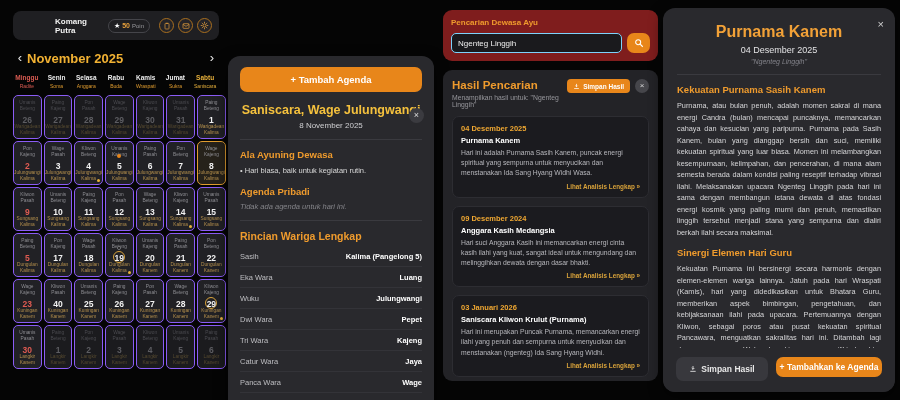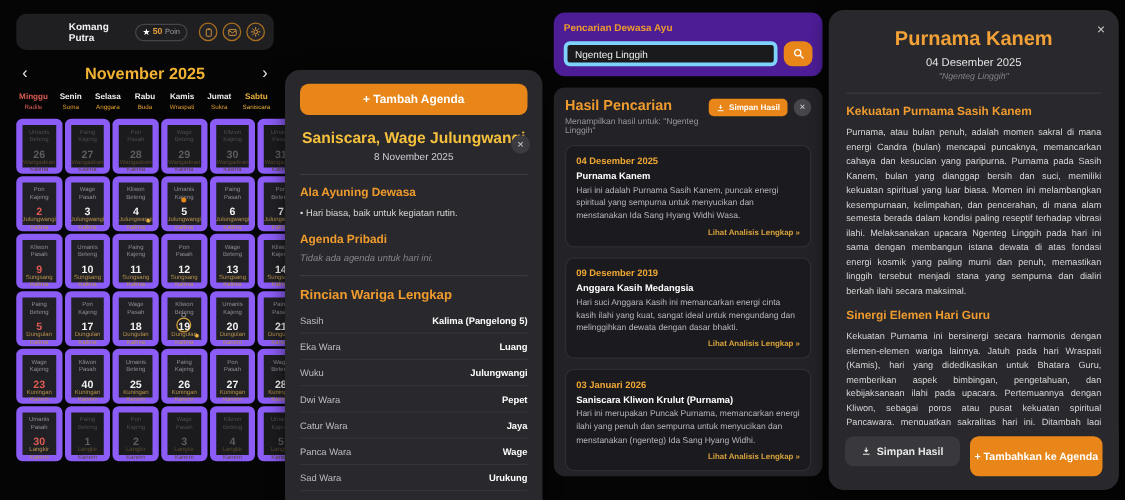--- a/index.html
+++ b/index.html
@@ -13,31 +13,31 @@
   .user-name { font-size:8px; font-weight:bold; color:#f2f2f2; flex:1;padding-left:35px; }
   .points-pill { display:flex; align-items:center; gap:2px; border:1px solid #45454a; border-radius:9px; padding:2px 5px; margin-right:5px; }
   .points-star { color:#fff; font-size:7px; }
   .points-num { color:#e8a13c; font-size:7px; font-weight:bold; }
   .points-lbl { color:#9a9a9e; font-size:6px; }
   .circ-btn { width:15px; height:15px; border-radius:50%; background:#242428; border:1px solid #a96f1f; display:flex; align-items:center; justify-content:center; margin-left:4px; cursor:pointer; }
   .circ-btn svg { stroke:#e8a13c; fill:none; stroke-width:2; }
 
   .cal-head { margin-top:9px; height:18px; display:flex; align-items:center; }
   .chev { color:#e8e8e8; font-size:13px; width:14px; text-align:center; cursor:pointer; line-height:14px; }
-  .cal-title { flex:1; text-align:center; color:#f2b233; font-weight:bold; font-size:13px; }
+  .cal-title { flex:1; color:#f2b233; font-weight:bold; font-size:13px; }
 
   .wd-grid { display:grid; grid-template-columns:repeat(7,1fr); gap:2px; margin-top:7px; }
   .wd { text-align:center; }
   .wd-day { display:block; font-size:6.5px; font-weight:bold; color:#ededed; }
   .wd-sub { display:block; font-size:5px; color:#e09c2f; margin-top:2px; }
   .wd.sunday .wd-day, .wd.sunday .wd-sub { color:#d95b52; }
   .wd.saturday .wd-day, .wd.saturday .wd-sub { color:#e8b13c; }
 
   .cal-grid { display:grid; grid-template-columns:repeat(7,1fr); gap:2px; margin-top:6px; }
-  .cell { position:relative; background:#212125; border:5px solid #8b5cf6; border-radius:5px; height:44px; text-align:center; padding-top:4px; cursor:pointer; }
+  .cell { position:relative; background:#212125; border:1px solid #8b5cf6; border-radius:5px; height:44px; text-align:center; padding-top:4px; cursor:pointer; }
   .c-p,.c-t { display:block; font-size:4.8px; color:#8d8d92; line-height:5.6px; }
   .c-numwrap { height:12px; line-height:12px; margin-top:1px; }
   .c-num { font-size:8.5px; font-weight:bold; color:#f2f2f2; }
   .c-w,.c-s { display:block; font-size:4.8px; color:#b5904c; line-height:5.6px; }
   .cell.sunday .c-num { color:#e05b52; }
   .cell.muted { background:#1b1b1e; }
   .cell.muted .c-p,.cell.muted .c-t { color:#4b4b50; }
   .cell.muted .c-w,.cell.muted .c-s { color:#55492f; }
   .cell.muted .c-num { color:#5d5d62; }
   .cell.selected { border-color:#e09c2f; background:#26221a; }
@@ -59,24 +59,24 @@
   .sec-h { color:#ef9b2d; font-weight:bold; font-size:9.5px; }
   .bullet-line { margin-top:6px; font-size:7.5px; color:#d8d8d8; }
   .empty-note { margin-top:5px; font-size:7.5px; font-style:italic; color:#85858a; }
   .wariga-h { color:#ef9b2d; font-weight:bold; font-size:10.5px; margin-top:2px; }
   .w-row { display:flex; justify-content:space-between; align-items:center; padding:5.5px 0; border-bottom:1px solid #333338; }
   .w-label { font-size:7.5px; color:#bebec2; }
   .w-value { font-size:7.5px; font-weight:bold; color:#fff; }
 
   
   #panel-search { position:absolute; left:443px; top:10px; width:215px; }
-  .search-card { background:#4c1d95; border-radius:9px; padding:8px; }
+  .search-card { background:#7f1d1d; border-radius:9px; padding:8px; }
   .search-label { color:#ef9b2d; font-weight:bold; font-size:8px; }
   .search-row { display:flex; gap:5px; margin-top:6px; }
-  .search-input { flex:1; height:20px; background:#1a1a1d; border:3px solid #7dd3fc; border-radius:5px; color:#eee; font-size:8px; padding:0 6px; font-family:inherit; }
+  .search-input { flex:1; height:20px; background:#1a1a1d; border:1px solid #7dd3fc; border-radius:5px; color:#eee; font-size:8px; padding:0 6px; font-family:inherit; }
   .search-btn { width:23px; height:20px; display:flex; align-items:center; justify-content:center; }
   .results-card { margin-top:9px; background:#232327; border-radius:9px; padding:9px; height:311px; overflow:hidden; }
   .results-head { display:flex; align-items:flex-start; }
   .results-title { color:#ef9b2d; font-weight:bold; font-size:11.5px; }
   .results-sub { color:#96969b; font-size:6.8px; margin-top:3px; }
   .save-pill { display:flex; align-items:center; gap:3px; font-size:6.5px; padding:3.5px 6px; border-radius:4px; }
   .mini-close { width:14px; height:14px; border-radius:50%; background:#46464b; color:#d8d8d8; font-size:8px; line-height:14px; text-align:center; margin-left:5px; cursor:pointer; }
   .result-item { background:#1b1b1f; border:1px solid #2d2d32; border-radius:7px; padding:7px 8px; margin-top:8px; }
   .r-date { color:#f0a832; font-weight:bold; font-size:7.5px; }
   .r-title { color:#fff; font-weight:bold; font-size:7.5px; margin-top:3px; }
@@ -86,21 +86,21 @@
   
   #panel-analysis { position:absolute; left:663px; top:8px; width:232px; height:384px; background:#29292d; border-radius:12px; padding:12px 14px; overflow:hidden; box-shadow:0 4px 14px rgba(0,0,0,.6); }
   .an-title { text-align:center; color:#f2a137; font-weight:bold; font-size:16px; margin-top:3px; }
   .an-date { text-align:center; color:#e2e2e4; font-size:9px; margin-top:4px; }
   .an-sub { text-align:center; color:#83838a; font-size:7px; font-style:italic; margin-top:3px; }
   .an-close { position:absolute; top:10px; right:11px; color:#cfcfcf; font-size:11px; cursor:pointer; }
   .an-h { color:#ef9b2d; font-weight:bold; font-size:9.5px; margin:9px 0 5px; }
   .an-p { color:#d6d6d8; font-size:7.3px; line-height:1.58; text-align:justify; }
   .an-footer { position:absolute; left:0; right:0; bottom:0; background:#29292d; padding:9px 13px 11px; display:flex; gap:8px; border-radius:0 0 12px 12px; }
   .btn-dark { flex:1; background:#38383d; color:#e8e8e8; font-weight:bold; font-size:8.5px; border:none; border-radius:7px; height:24px; display:flex; align-items:center; justify-content:center; gap:4px; cursor:pointer; font-family:inherit; }
-  .btn-add { flex:1.15; font-size:8.5px; height:32px; display:flex; align-items:center; justify-content:center; font-family:inherit; }
+  .btn-add { flex:1.15; font-size:8.5px; height:20px; display:flex; align-items:center; justify-content:center; font-family:inherit; }
 </style>
 </head>
 <body>
 
 <div id="stage">
 
   <div id="panel-cal">
     <div class="userbar">
       <span class="user-name">Komang Putra</span>
       <span class="points-pill">
@@ -631,20 +631,24 @@
         <div class="w-row">
           <span class="w-label">Wuku</span>
           <span class="w-value">Julungwangi</span>
         </div>
 
         <div class="w-row">
           <span class="w-label">Dwi Wara</span>
           <span class="w-value">Pepet</span>
         </div>
 
+        <div class="w-row">
+          <span class="w-label">Tri Wara</span>
+          <span class="w-value">Kajeng</span>
+        </div>
 
         <div class="w-row">
           <span class="w-label">Catur Wara</span>
           <span class="w-value">Jaya</span>
         </div>
 
         <div class="w-row">
           <span class="w-label">Panca Wara</span>
           <span class="w-value">Wage</span>
         </div>
@@ -699,21 +703,21 @@
       <div>
 
           <div class="result-item">
             <div class="r-date">04 Desember 2025</div>
             <div class="r-title">Purnama Kanem</div>
             <div class="r-desc">Hari ini adalah Purnama Sasih Kanem, puncak energi spiritual yang sempurna untuk menyucikan dan menstanakan Ida Sang Hyang Widhi Wasa.</div>
             <div class="r-link">Lihat Analisis Lengkap »</div>
           </div>
 
           <div class="result-item">
-            <div class="r-date">09 Desember 2019</div>
+            <div class="r-date">09 Desember 2024</div>
             <div class="r-title">Anggara Kasih Medangsia</div>
             <div class="r-desc">Hari suci Anggara Kasih ini memancarkan energi cinta kasih ilahi yang kuat, sangat ideal untuk mengundang dan melinggihkan dewata dengan dasar bhakti.</div>
             <div class="r-link">Lihat Analisis Lengkap »</div>
           </div>
 
           <div class="result-item">
             <div class="r-date">03 Januari 2026</div>
             <div class="r-title">Saniscara Kliwon Krulut (Purnama)</div>
             <div class="r-desc">Hari ini merupakan Puncak Purnama, memancarkan energi ilahi yang penuh dan sempurna untuk menyucikan dan menstanakan (ngenteg) Ida Sang Hyang Widhi.</div>
             <div class="r-link">Lihat Analisis Lengkap »</div>

